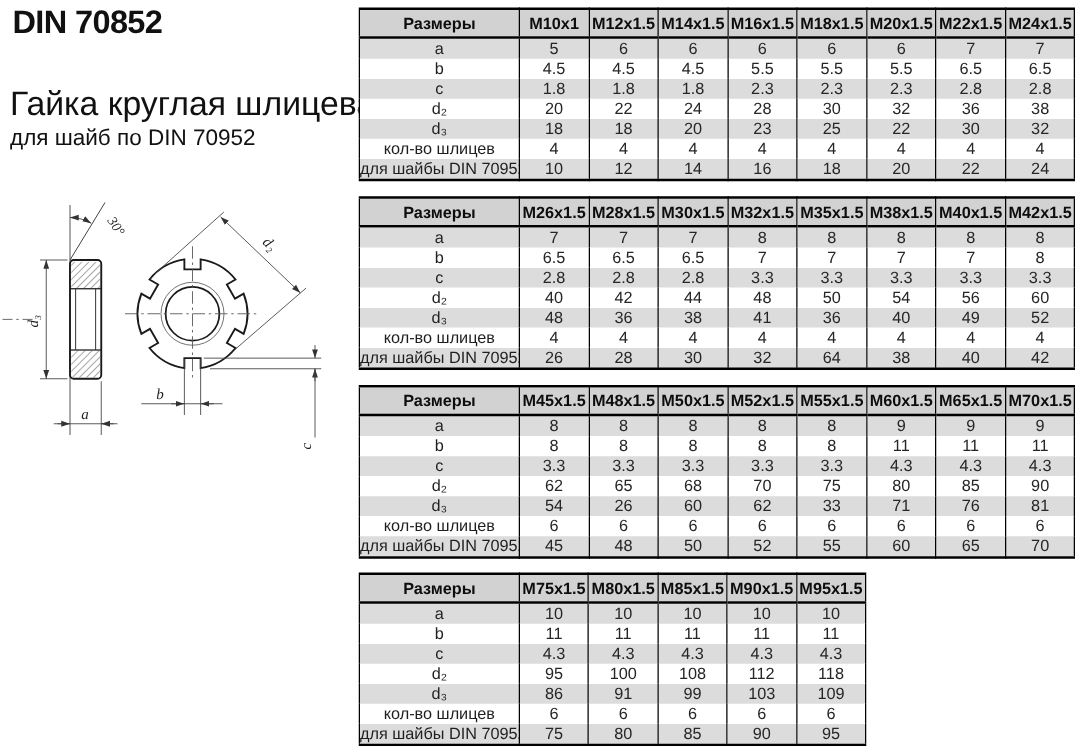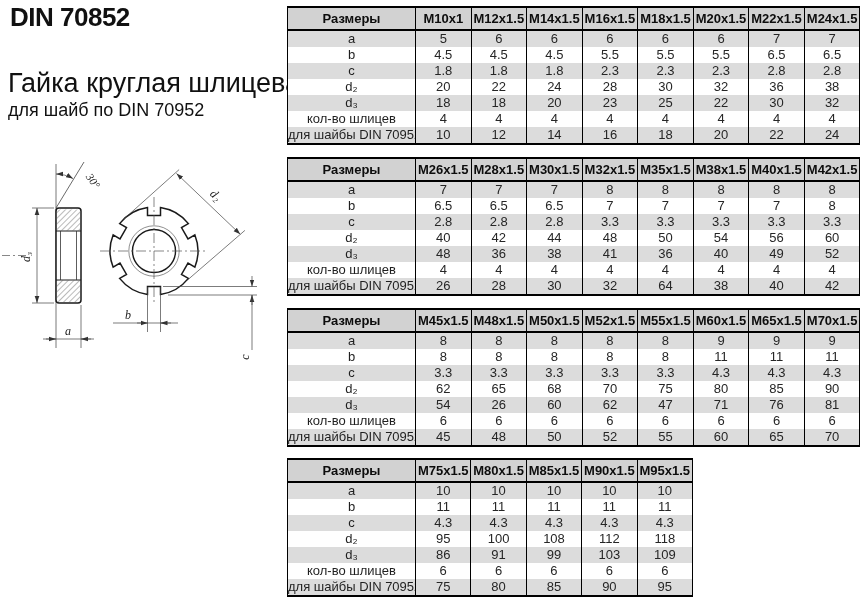--- a/index.html
+++ b/index.html
@@ -350,21 +350,21 @@
             <td>80</td>
             <td>85</td>
             <td>90</td>
           </tr>
           <tr>
             <td class="lbl">d₃</td>
             <td>54</td>
             <td>26</td>
             <td>60</td>
             <td>62</td>
-            <td>47</td>
+            <td>33</td>
             <td>71</td>
             <td>76</td>
             <td>81</td>
           </tr>
           <tr>
             <td class="lbl">кол-во шлицев</td>
             <td>6</td>
             <td>6</td>
             <td>6</td>
             <td>6</td>

